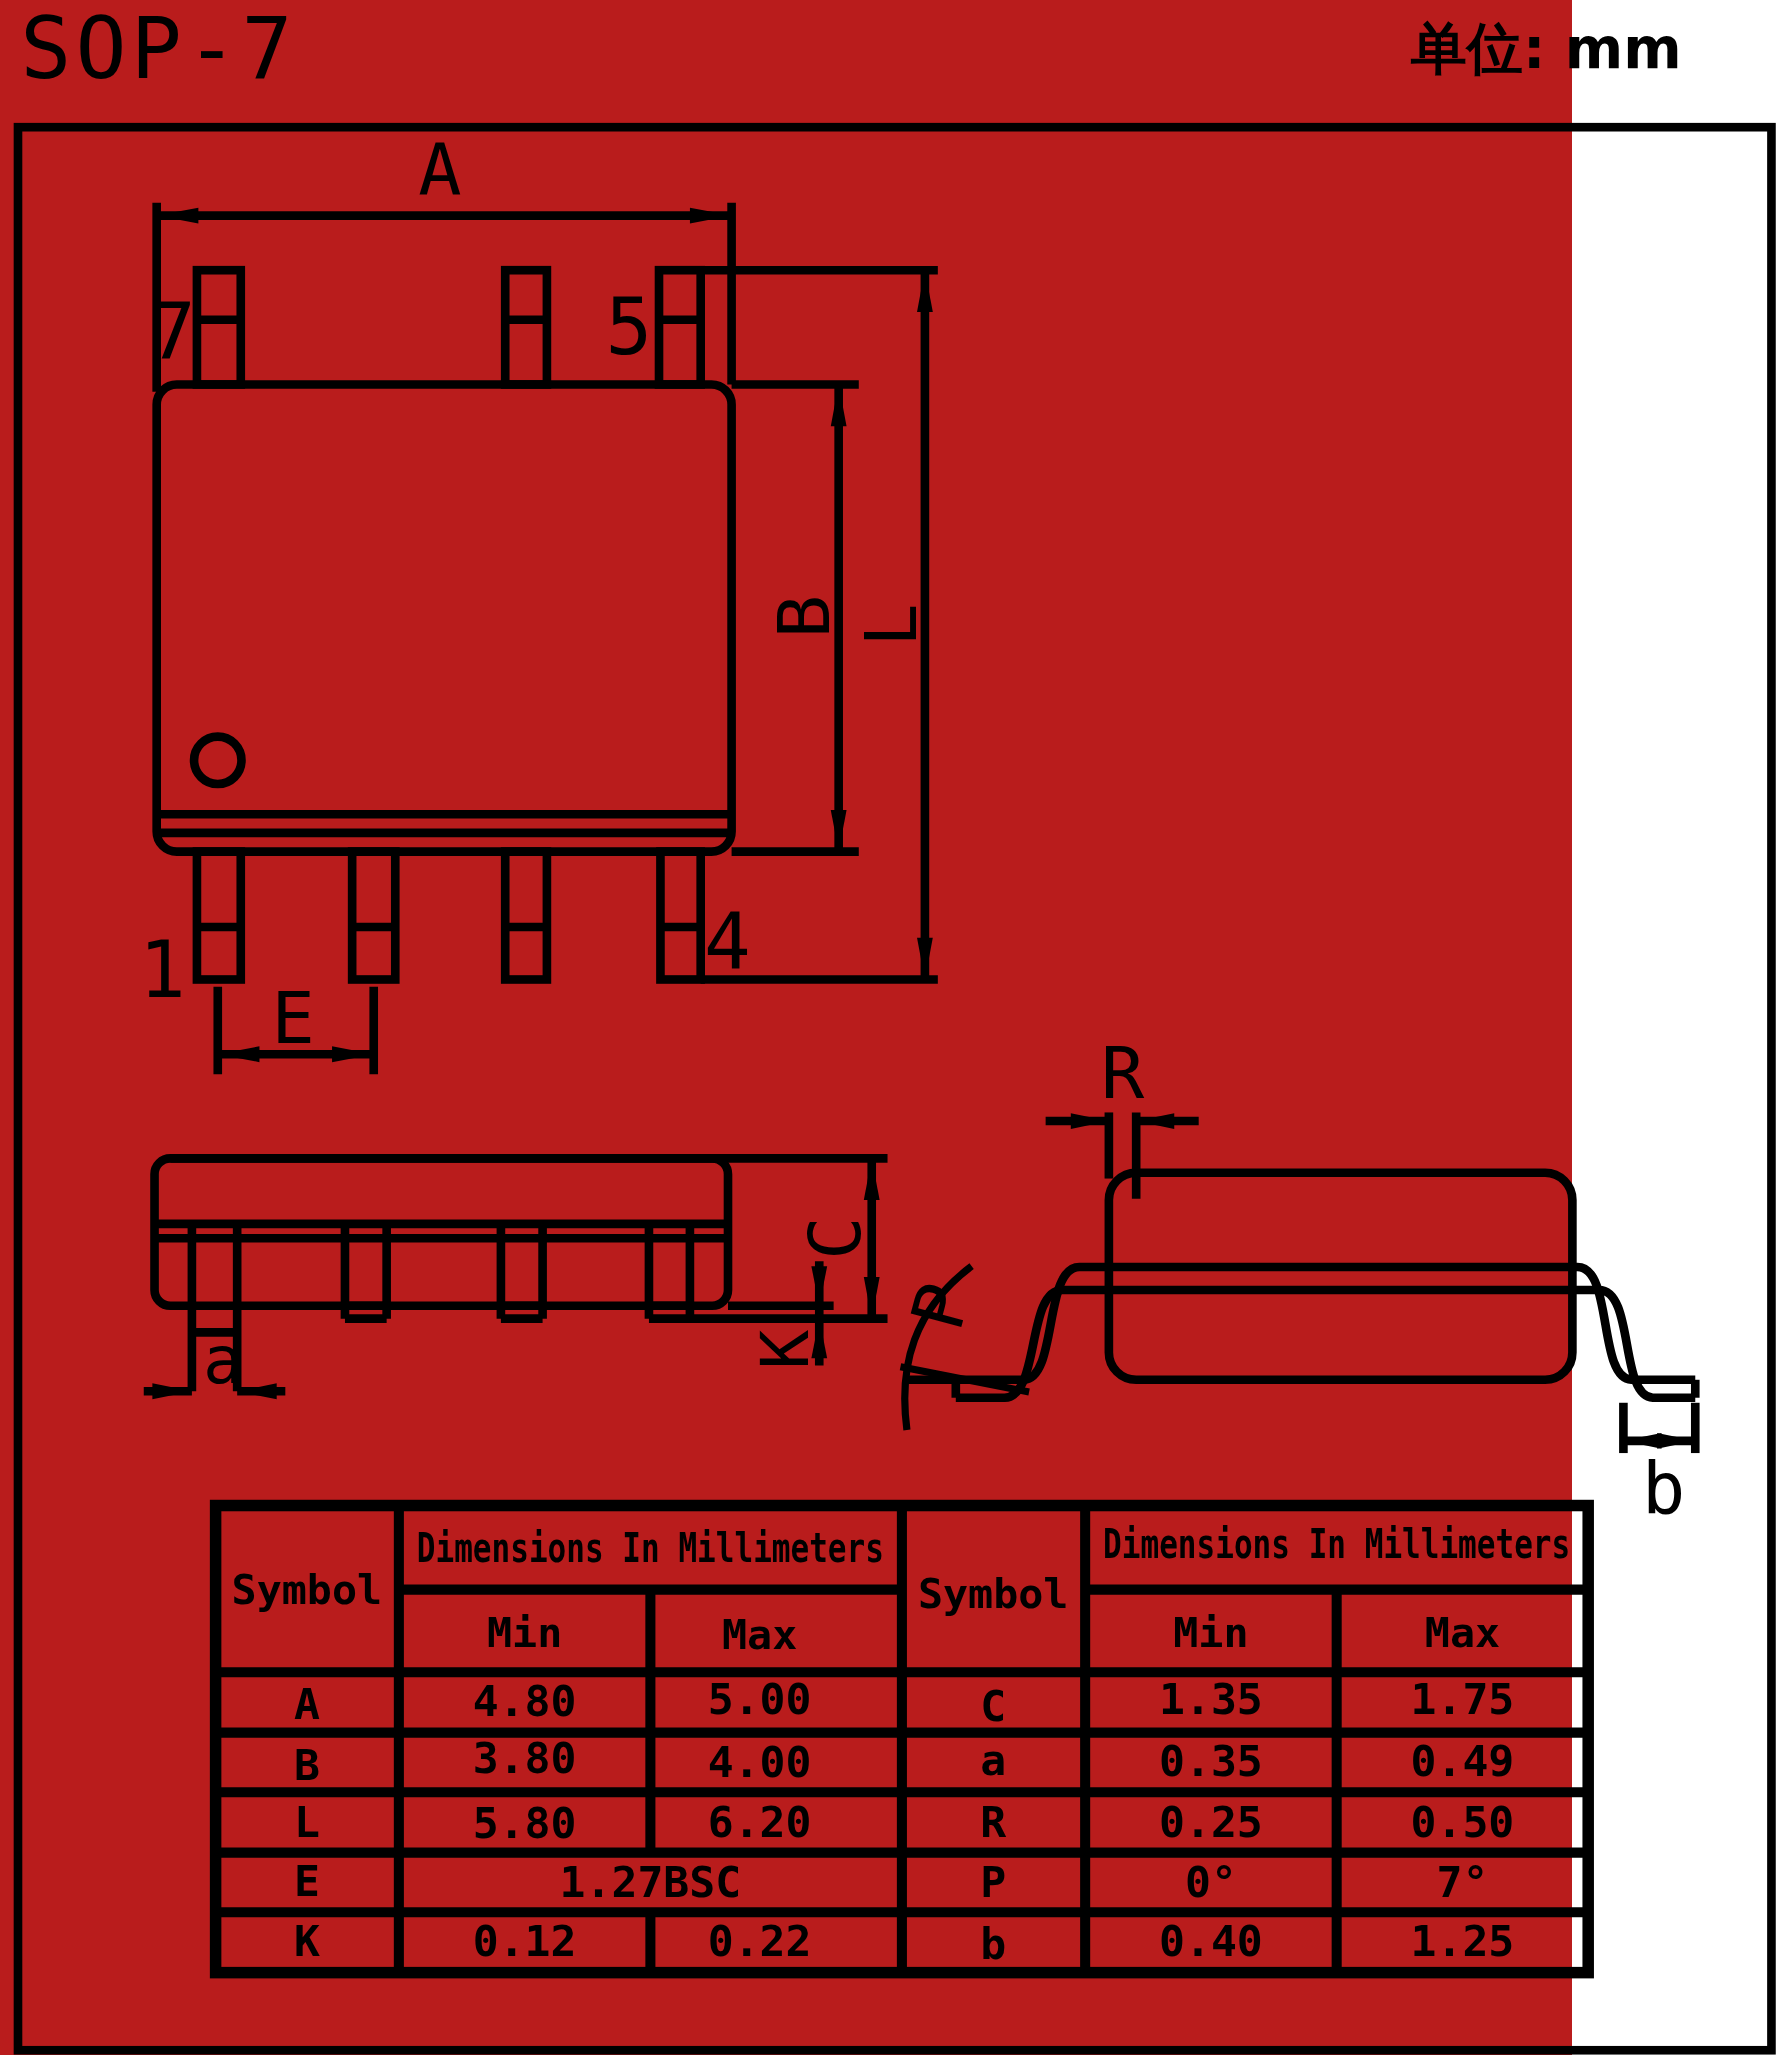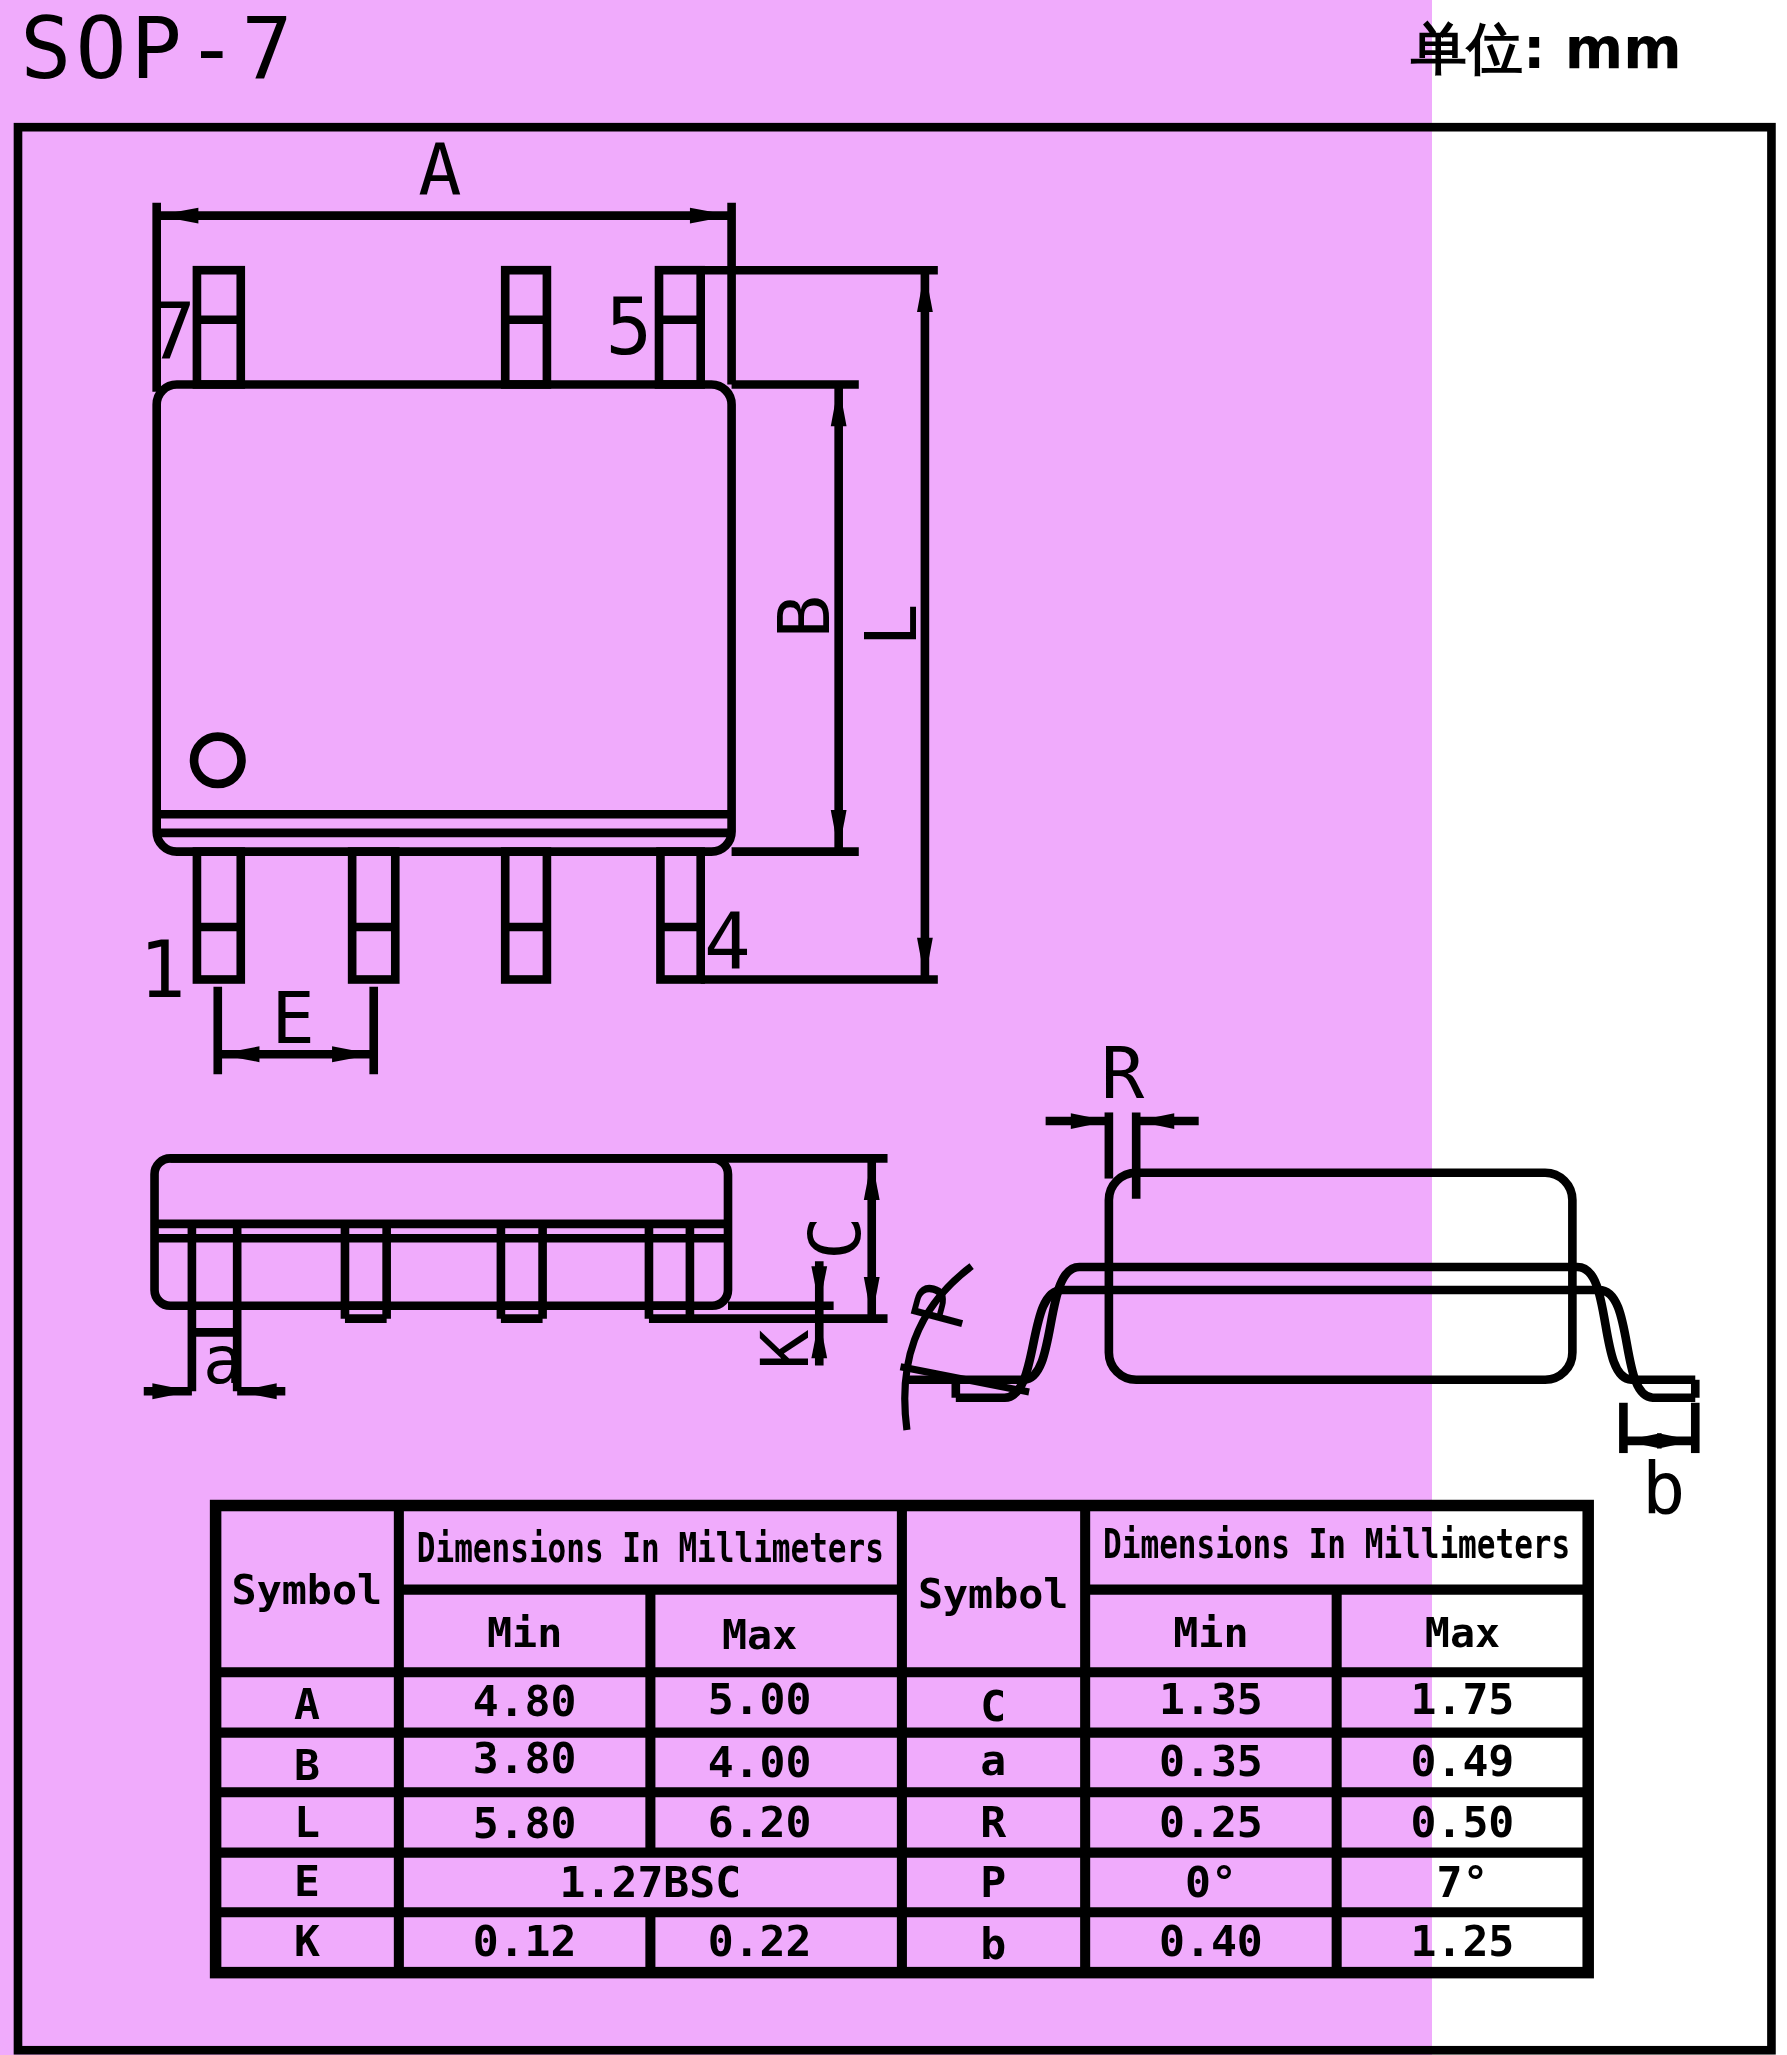--- a/index.html
+++ b/index.html
@@ -1,16 +1,16 @@
 <!DOCTYPE html>
 <html style="font-size:11.5px"><head>
 <meta charset="utf-8">
 <style>
   html,body{margin:0;padding:0;background:#fff;}
-  .page{width:1432px;height:2056px;position:relative;background:#f0abfc;}
+  .page{width:1572px;height:2056px;position:relative;background:#b91c1c;}
   svg{display:block;}
   text{fill:#000;}
   .t-mono{font-family:"DejaVu Sans Mono","Liberation Mono",monospace;}
   .t-sans{font-family:"DejaVu Sans","Liberation Sans",sans-serif;}
   .ln{stroke:#000;stroke-width:12;fill:none;stroke-linecap:butt;}
   .ln-thin{stroke:#000;stroke-width:10;fill:none;}
   .tbl{stroke:#000;stroke-width:16;fill:none;}
   .tbl-in{stroke:#000;stroke-width:14;fill:none;}
   .arr{fill:#000;stroke:none;}
 </style>

